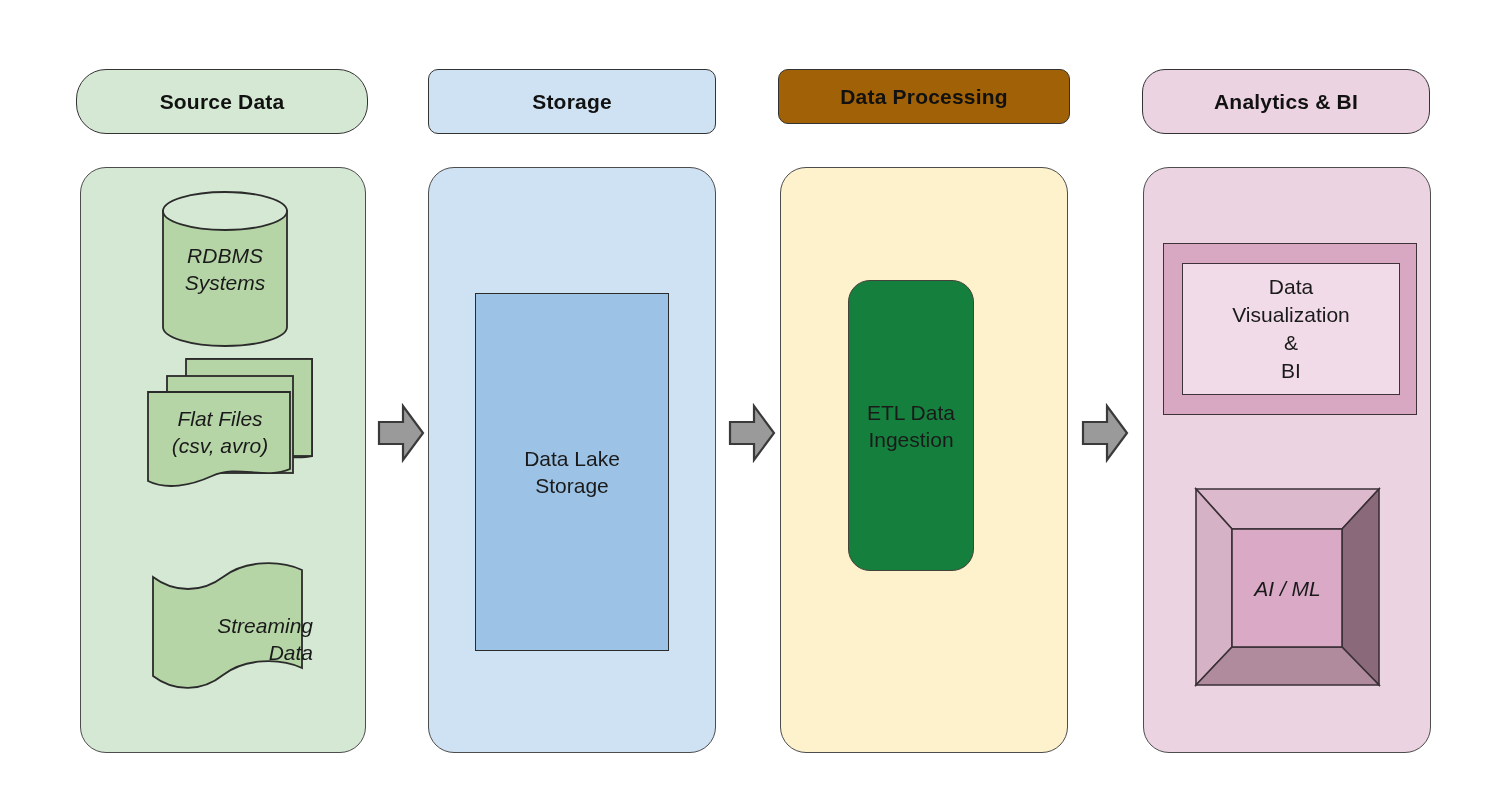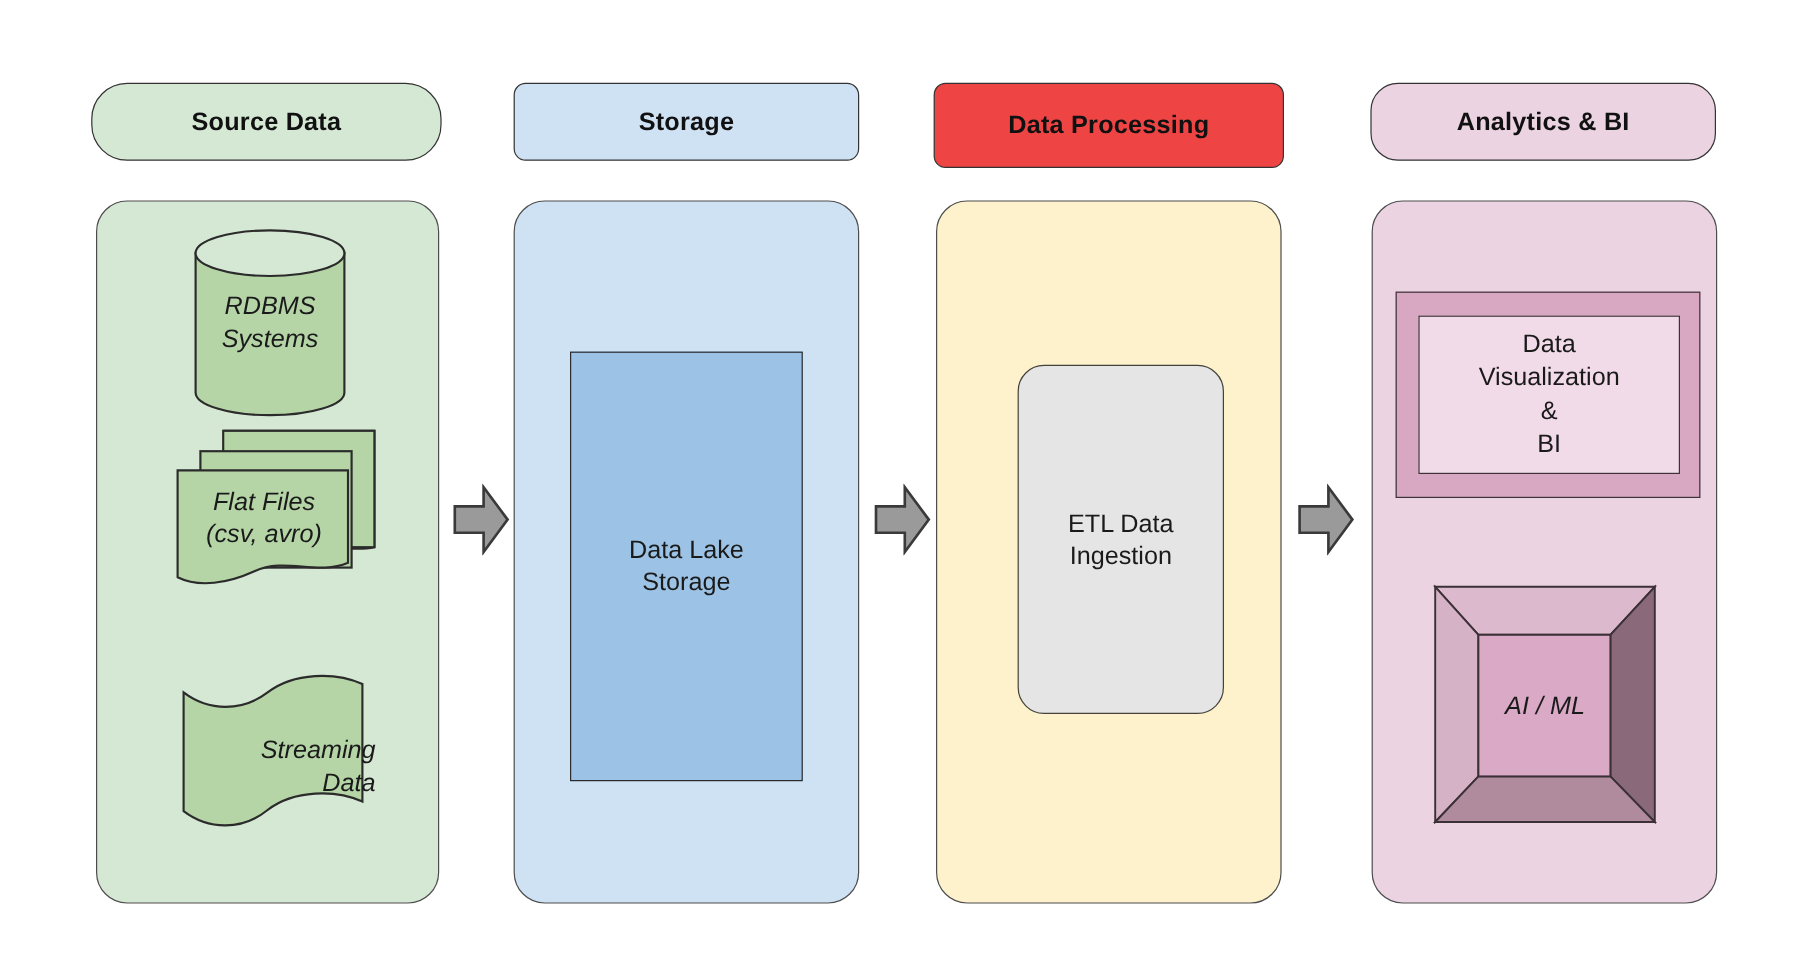--- a/index.html
+++ b/index.html
@@ -104,21 +104,21 @@
 <div id="stage">
 
   <div class="hdr" id="hdr-source" style="left: 76px; top: 69px; width: 292px; height: 65px; background: rgb(213, 232, 212); border-radius: 30px;">
     <span>Source Data</span>
   </div>
 
   <div class="hdr" id="hdr-storage" style="left: 428px; top: 69px; width: 288px; height: 65px; background: rgb(207, 226, 243);">
     <span>Storage</span>
   </div>
 
-  <div class="hdr" id="hdr-processing" style="left: 778px; top: 69px; width: 292px; height: 71px; background: #ef4444;">
+  <div class="hdr" id="hdr-processing" style="left: 778px; top: 69px; width: 292px; height: 55px; background: #a16207;">
     <span>Data Processing</span>
   </div>
 
   <div class="hdr" id="hdr-analytics" style="left: 1142px; top: 69px; width: 288px; height: 65px; background: rgb(236, 211, 226); border-radius: 23px;">
     <span>Analytics &amp; BI</span>
   </div>
 
   <div class="container" id="cont-source" style="left: 80px; top: 167px; width: 286px; height: 586px; background: rgb(213, 232, 212);"></div>
 
   <div class="container" id="cont-storage" style="left: 428px; top: 167px; width: 288px; height: 586px; background: rgb(207, 226, 243);"></div>
@@ -157,21 +157,21 @@
     </svg>
     <div class="shape-text" style="top:60px;text-align:right;">Streaming
 Data</div>
   </div>
 
   <div class="plain-rect" style="left:475px; top:293px; width:194px; height:358px; background:#9cc3e5;">
     <div class="txt">Data Lake
 Storage</div>
   </div>
 
-  <div class="rounded-rect" style="left:848px; top:304px; width:172px; height:291px; background:#e5e5e5;">
+  <div class="rounded-rect" style="left:848px; top:280px; width:126px; height:291px; background:#15803d;">
     <div class="txt">ETL Data
 Ingestion</div>
   </div>
 
   <div class="nest-outer" style="left:1163px; top:243px; width:254px; height:172px; background:#d8a8c3;">
     <div class="nest-inner" style="left:18px; top:19px; width:218px; height:132px; background:#f2dbe8;">
       <div class="txt txt-sm">Data
 Visualization
 &amp;
 BI</div>

